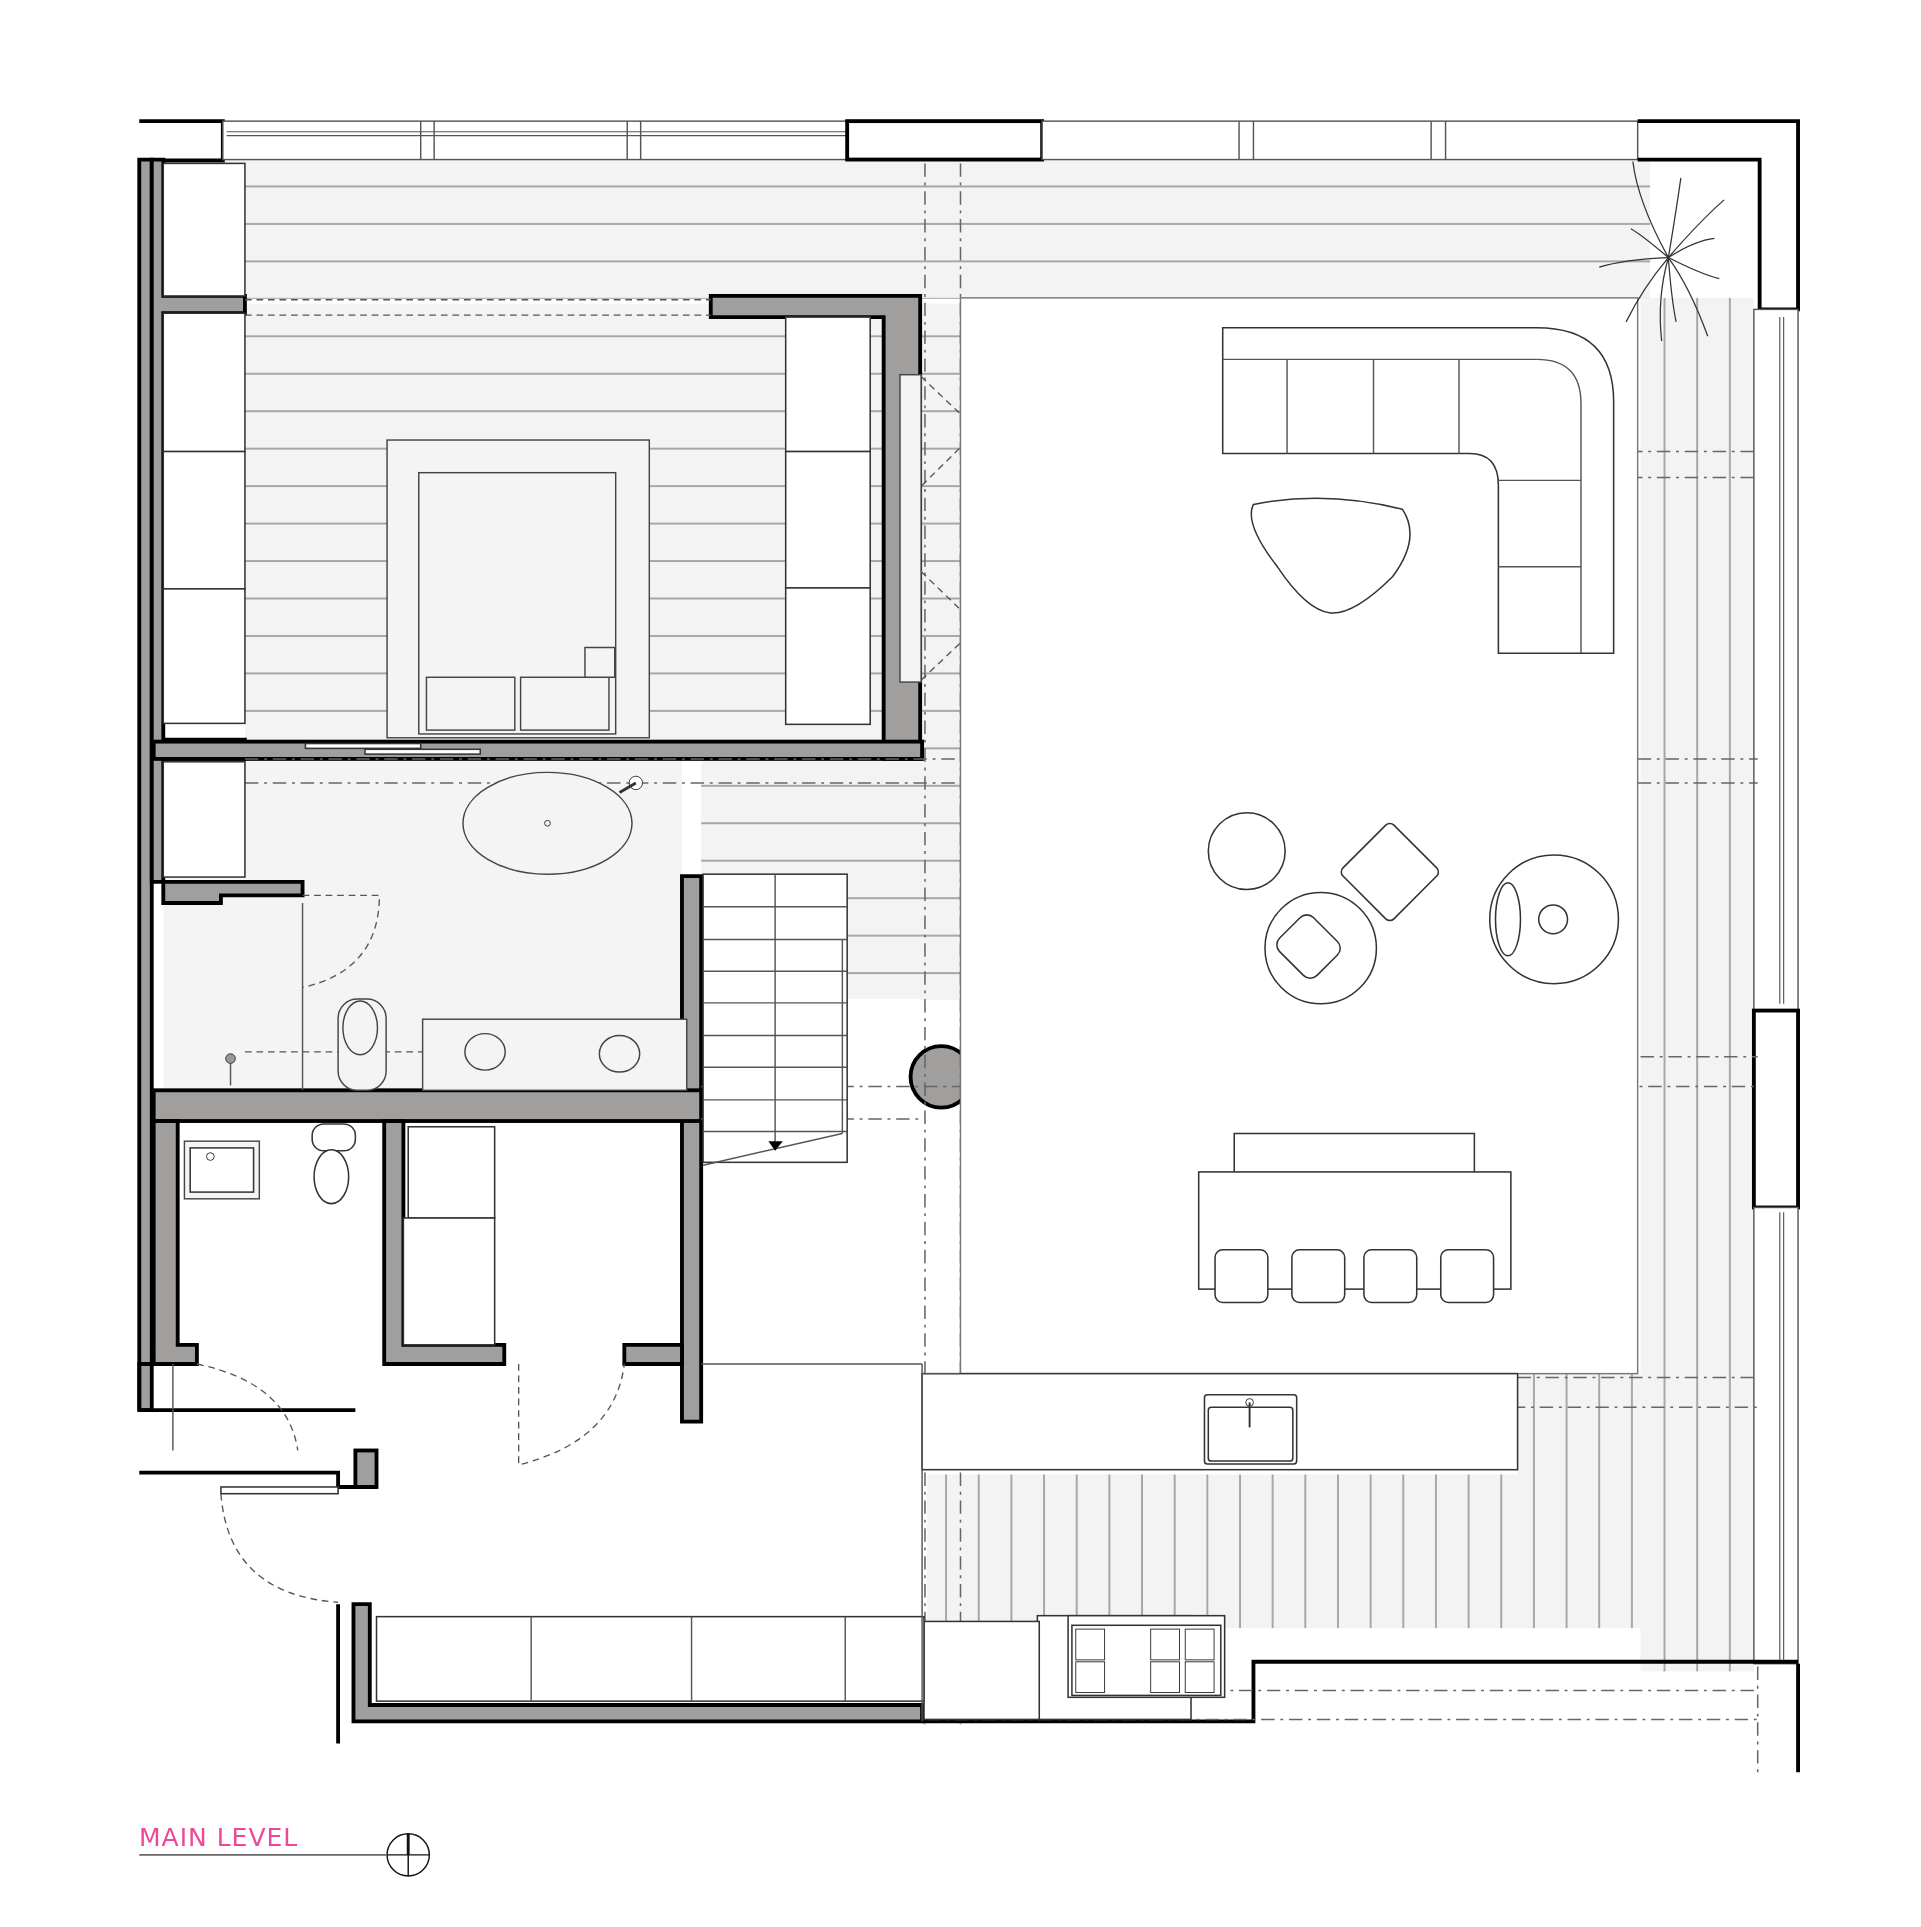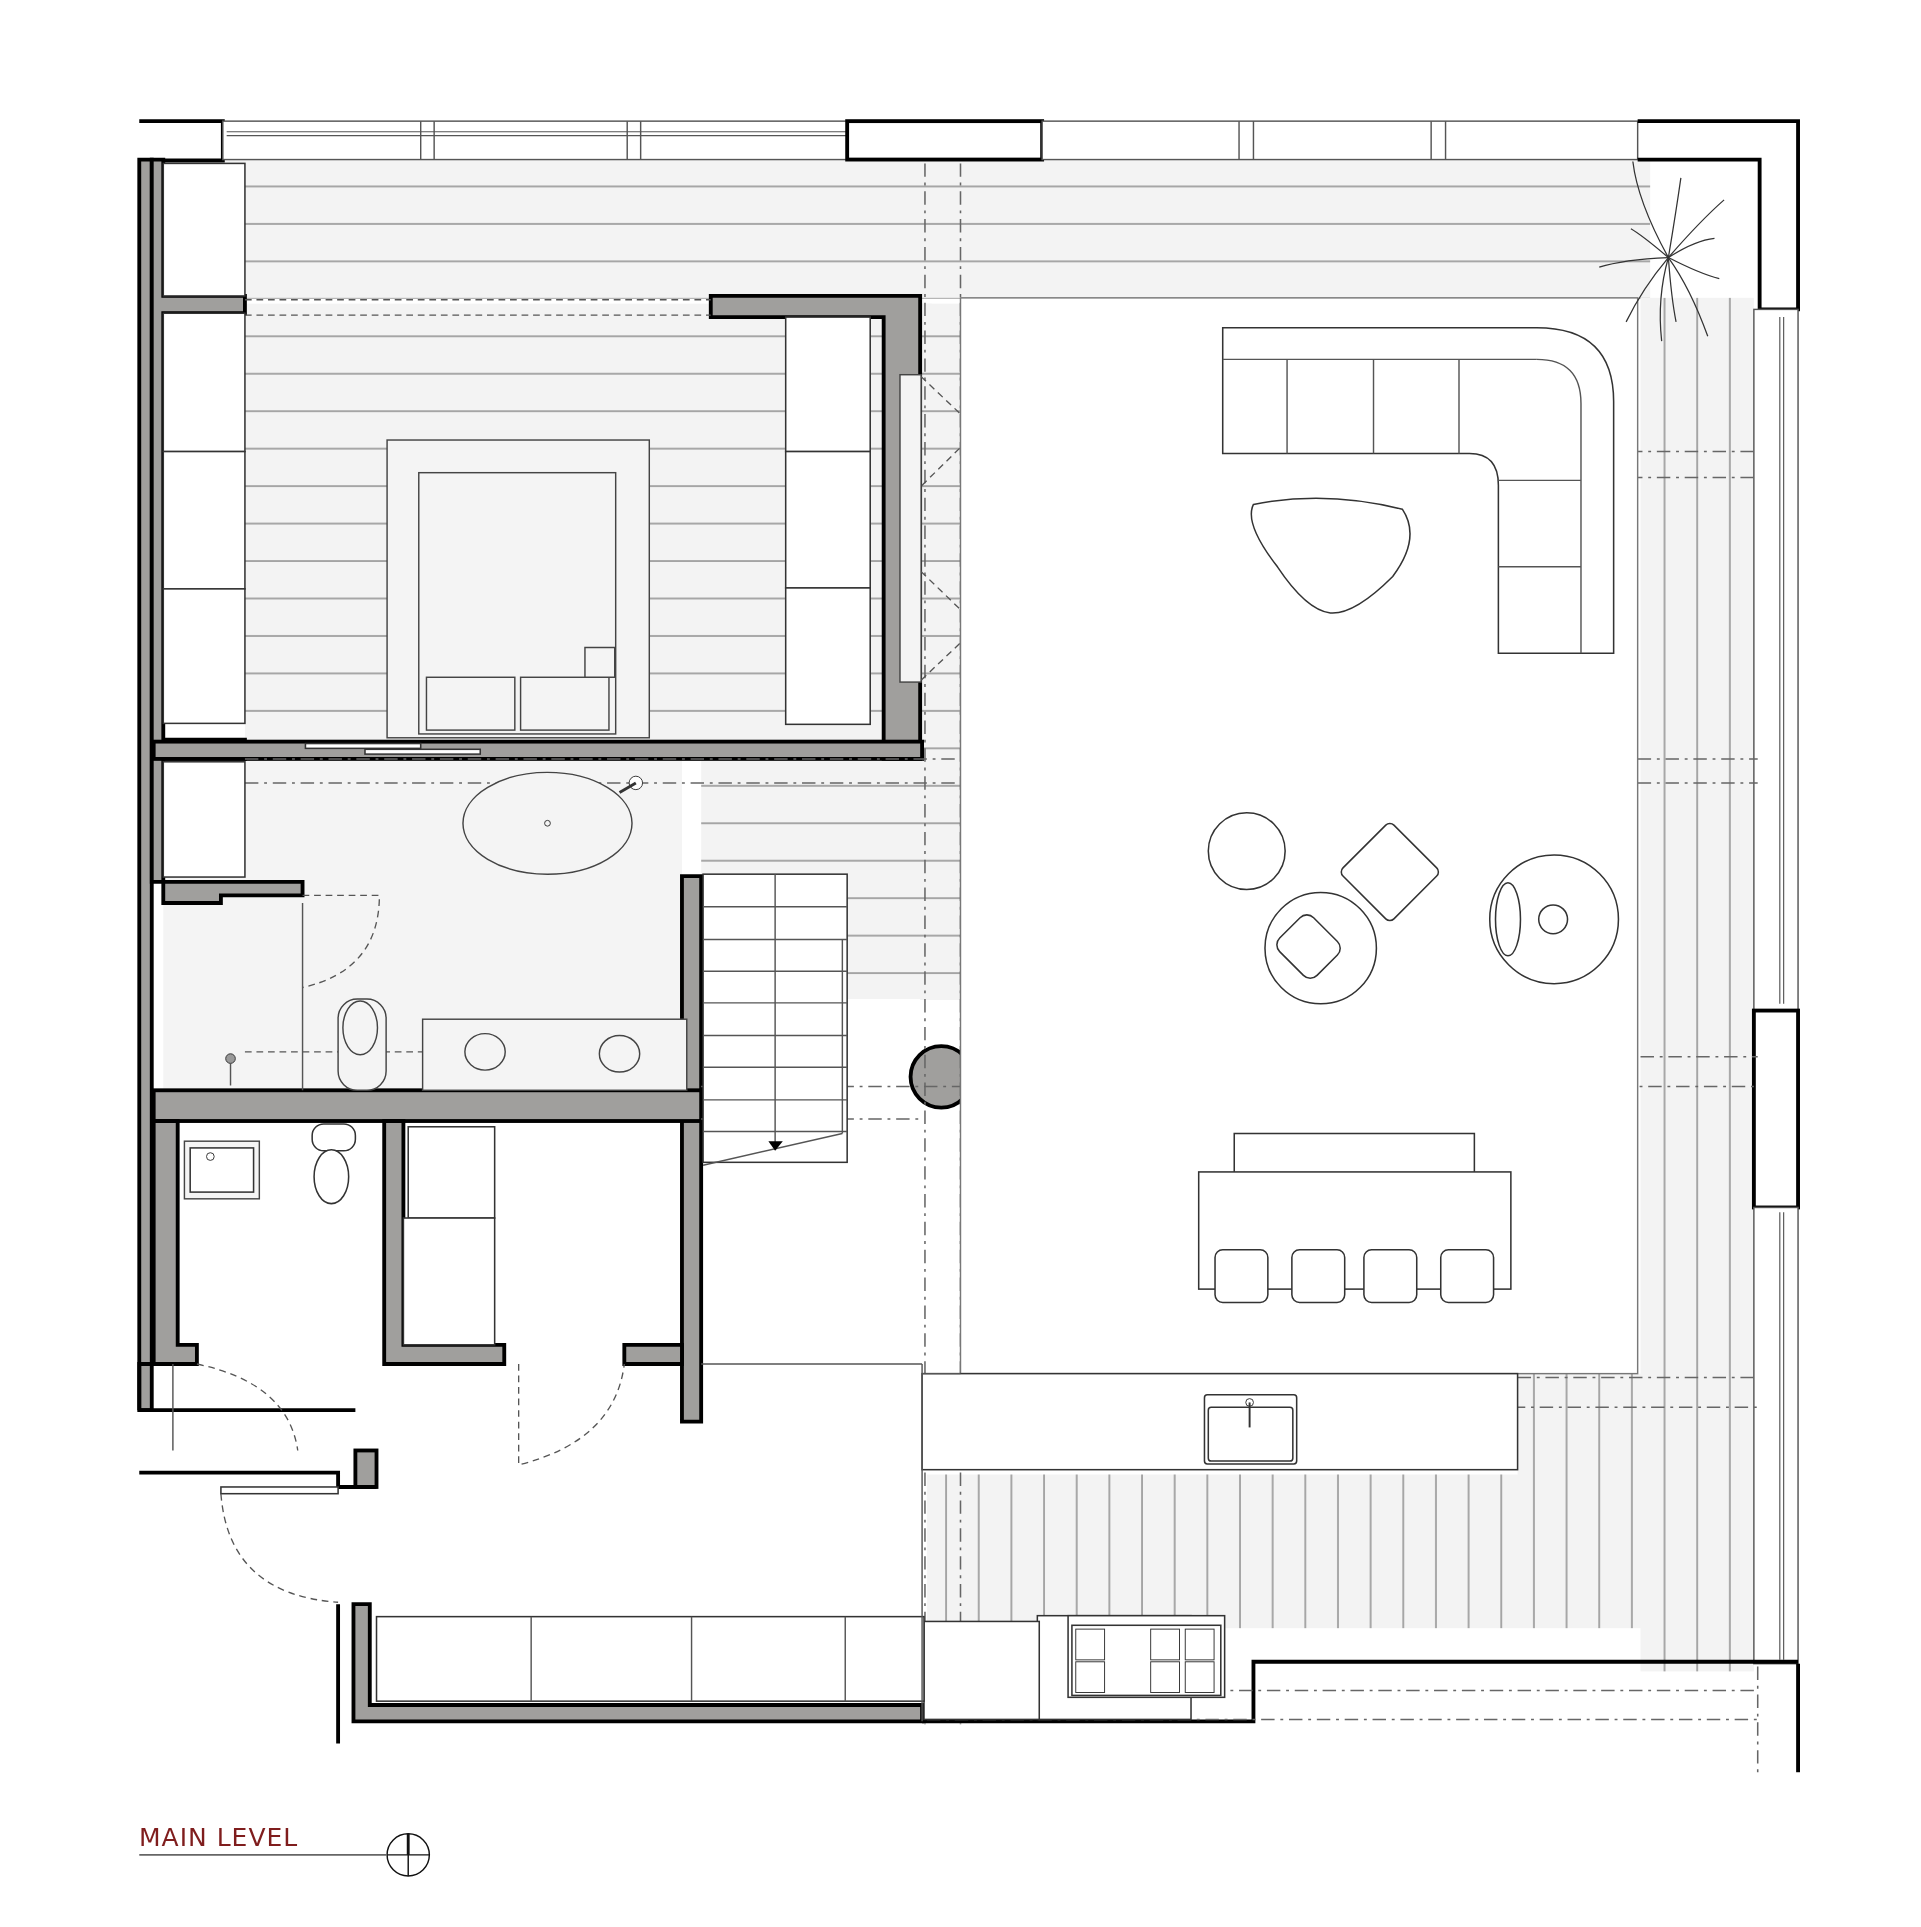--- a/index.html
+++ b/index.html
@@ -1,18 +1,18 @@
 <!DOCTYPE html>
 <html><head>
 <meta charset="utf-8">
 <style>
   html, body { margin:0; padding:0; background:#ffffff; }
   body { width:1921px; height:1927px; position:relative; overflow:hidden; font-family:"DejaVu Sans", sans-serif; }
   svg { position:absolute; left:0; top:0; }
-  .title { position:absolute; left:139px; top:1823px; font-family:"DejaVu Sans", sans-serif; font-size:25px; letter-spacing:1px; color:#7f1d1d; font-weight:normal; }
+  .title { position:absolute; left:139px; top:1823px; font-family:"DejaVu Sans", sans-serif; font-size:25px; letter-spacing:1px; color:#ec4899; font-weight:normal; }
   .wall { fill:#a09f9d; stroke:#000; stroke-width:4; }
   .thick { fill:none; stroke:#000; stroke-width:4; }
   .thin { fill:none; stroke:#555; stroke-width:1.5; }
   .furn { fill:#fff; stroke:#333; stroke-width:1.6; }
   .furng { fill:#f4f4f4; stroke:#444; stroke-width:1.5; }
   .dash { fill:none; stroke:#666; stroke-width:1.6; stroke-dasharray:14 6 3 6; }
   .dashs { fill:none; stroke:#555; stroke-width:1.4; stroke-dasharray:7 5; }
 </style>
 </head>
 <body>

